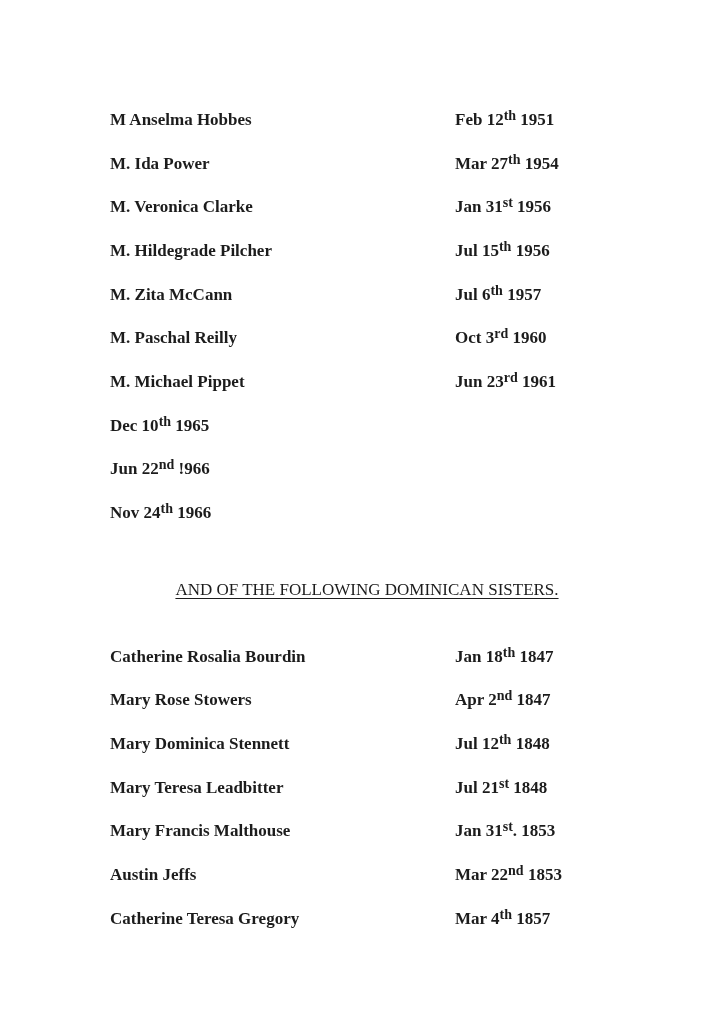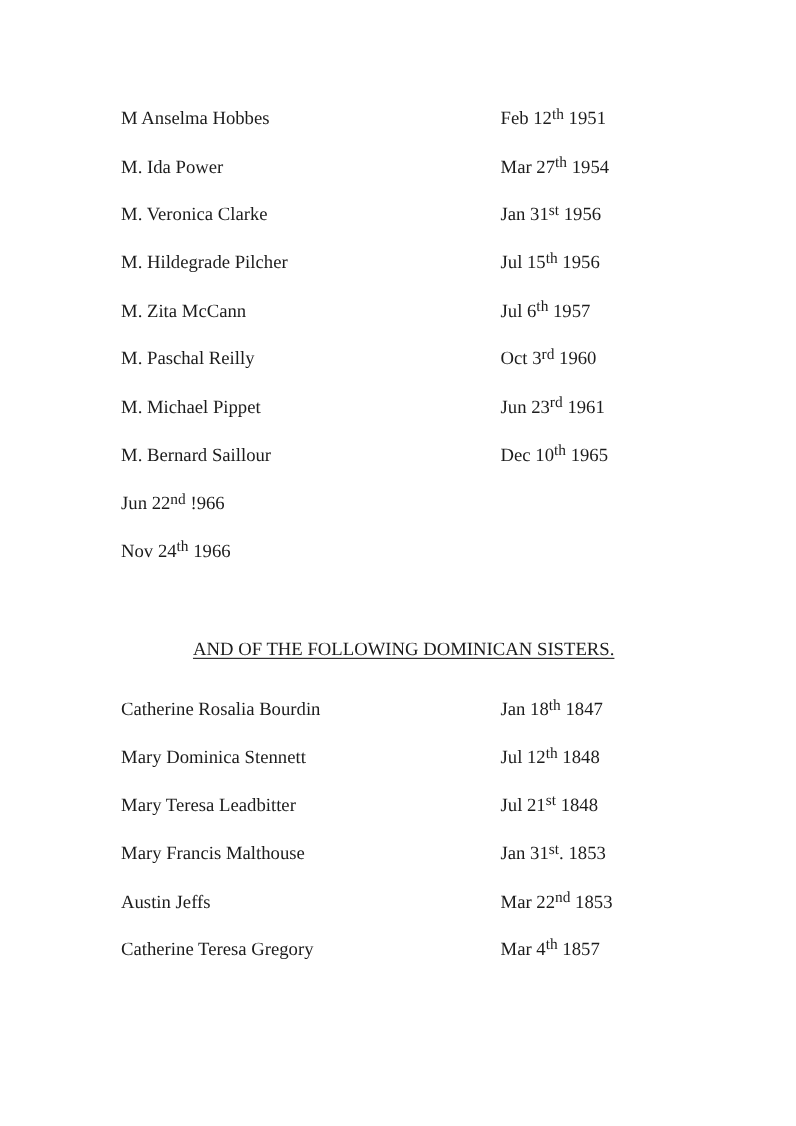--- a/index.html
+++ b/index.html
@@ -15,22 +15,23 @@
     font-size: 17px;
     color: #1c1c1c;
     overflow: hidden;
   }
   .content {
     margin: 98px 0 0 110px;
     width: 514px;
   }
   .row {
     display: flex;
-    align-items: flex-start;
+    align-items: center;
     height: 43.7px;
+    font-weight: bold;
   }
   .name {
     flex: none;
     width: 345px;
     white-space: nowrap;
   }
   .date {
     flex: none;
     white-space: nowrap;
   }
@@ -81,35 +82,38 @@
   </div>
   <div class="row">
     <span class="name">M. Paschal Reilly</span>
     <span class="date"><span class="dpre">Oct 3</span><sup class="ord">rd</sup><span class="dpost"> 1960</span></span>
   </div>
   <div class="row">
     <span class="name">M. Michael Pippet</span>
     <span class="date"><span class="dpre">Jun 23</span><sup class="ord">rd</sup><span class="dpost"> 1961</span></span>
   </div>
   <div class="row">
-    <span class="name">M. Bernard Saillour</span>
     <span class="date"><span class="dpre">Dec 10</span><sup class="ord">th</sup><span class="dpost"> 1965</span></span>
   </div>
   <div class="row">
     <span class="date"><span class="dpre">Jun 22</span><sup class="ord">nd</sup><span class="dpost"> !966</span></span>
   </div>
   <div class="row">
     <span class="date"><span class="dpre">Nov 24</span><sup class="ord">th</sup><span class="dpost"> 1966</span></span>
   </div>
 
   <div class="heading">AND OF THE FOLLOWING DOMINICAN SISTERS.</div>
 
   <div class="row">
     <span class="name">Catherine Rosalia Bourdin</span>
     <span class="date"><span class="dpre">Jan 18</span><sup class="ord">th</sup><span class="dpost"> 1847</span></span>
+  </div>
+  <div class="row">
+    <span class="name">Mary Rose Stowers</span>
+    <span class="date"><span class="dpre">Apr 2</span><sup class="ord">nd</sup><span class="dpost"> 1847</span></span>
   </div>
   <div class="row">
     <span class="name">Mary Dominica Stennett</span>
     <span class="date"><span class="dpre">Jul 12</span><sup class="ord">th</sup><span class="dpost"> 1848</span></span>
   </div>
   <div class="row">
     <span class="name">Mary Teresa Leadbitter</span>
     <span class="date"><span class="dpre">Jul 21</span><sup class="ord">st</sup><span class="dpost"> 1848</span></span>
   </div>
   <div class="row">

